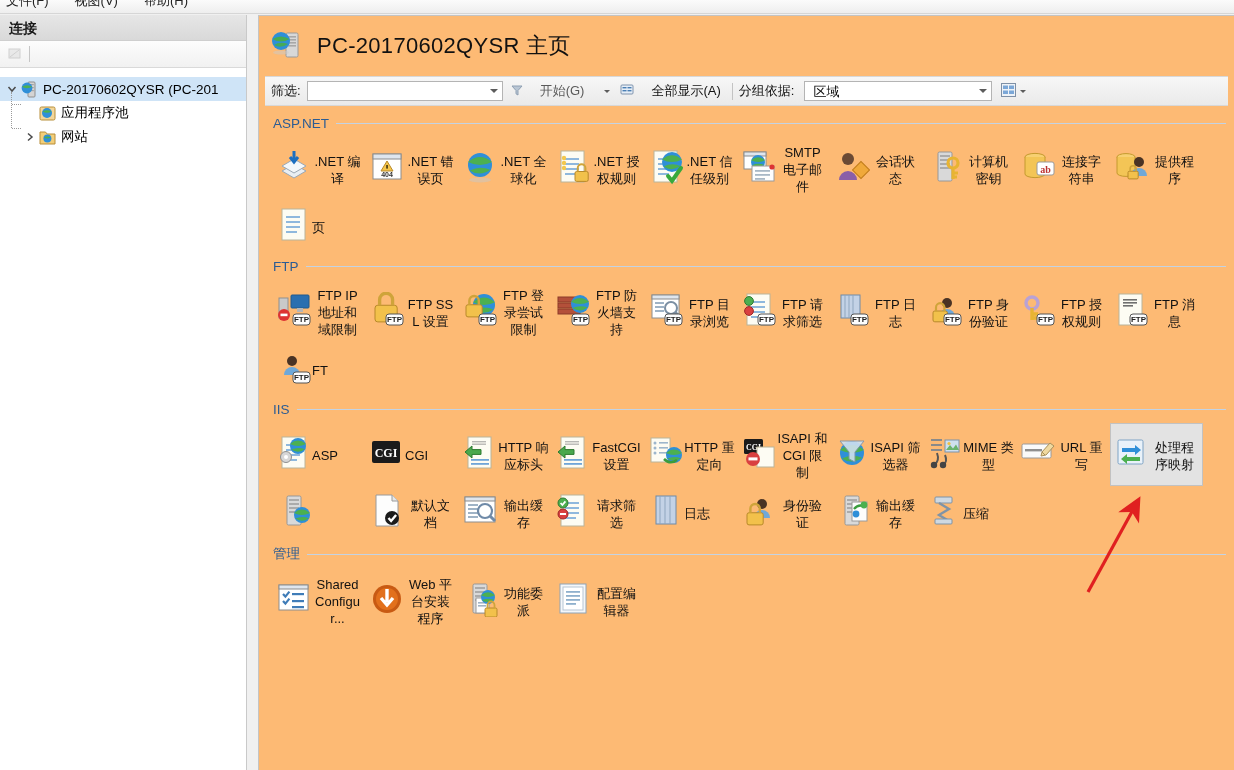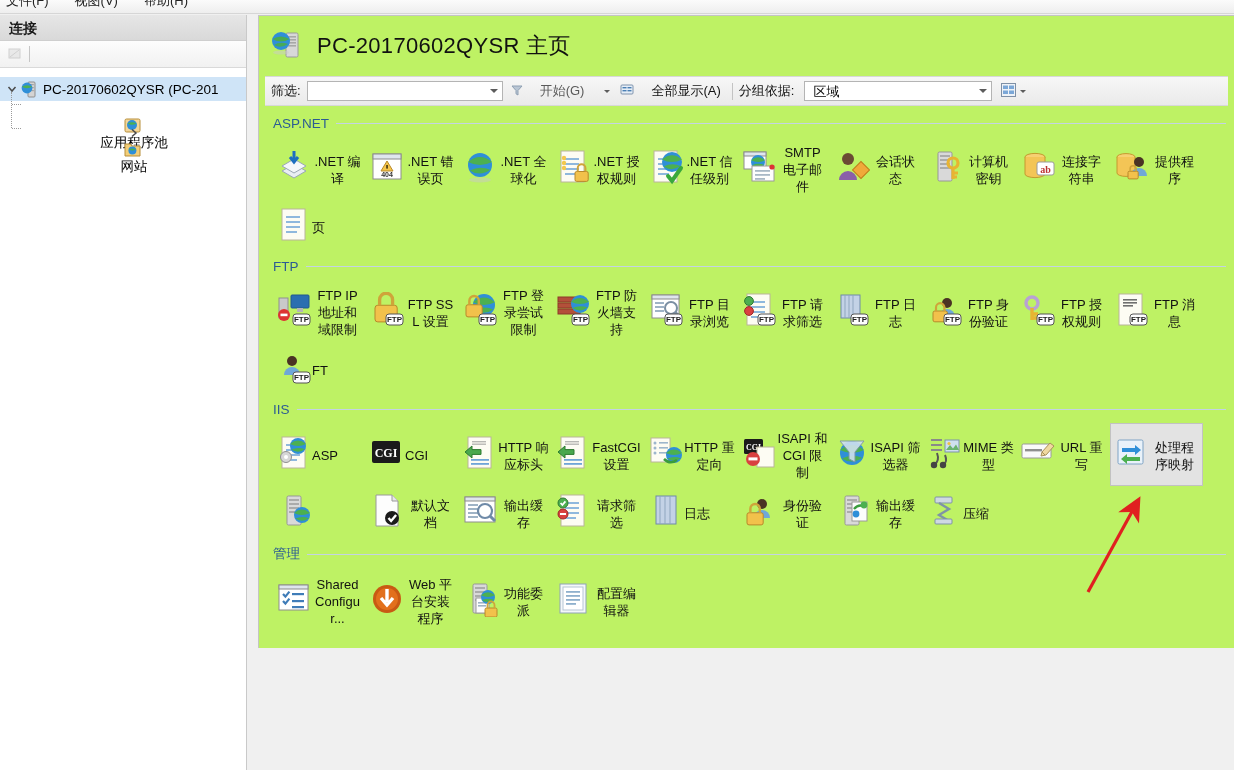--- a/index.html
+++ b/index.html
@@ -47,43 +47,43 @@
     display: flex; align-items: center; justify-content: center;
   }
   .tb-sep { width: 1px; height: 16px; background: #c6c6c6; }
 
   .tree { padding-top: 9px; font-size: 13.5px; position: relative; }
   .tree-row {
     display: flex; align-items: center; height: 24px;
     padding-left: 4px; position: relative; white-space: nowrap;
   }
   .tree-row.selected { background: #cfe4f7; }
-  .tree-row.lvl2 { padding-left: 22px; flex-direction: column; }
+  .tree-row.lvl2 { padding-left: 22px; }
   .twisty {
     width: 16px; height: 16px; flex: 0 0 16px;
     display: flex; align-items: center; justify-content: center;
     color: #4a4a4a; font-size: 10px;
   }
   .twisty svg { display: block; }
   .tree-ico { width: 17px; height: 17px; flex: 0 0 17px; margin-right: 5px; margin-left: 1px; }
   .tree-label { font-size: 13.5px; color: #000; }
   .dotline {
     position: absolute; left: 11px; width: 1px;
     border-left: 1px dotted #9a9a9a;
   }
   .dashline {
     position: absolute; width: 9px; height: 1px;
     border-top: 1px dotted #9a9a9a;
   }
 
   
   .content {
     position: absolute; left: 258px; top: 15px;
-    width: 976px; height: 633px;
-    background: #bef264;
+    width: 976px; height: 755px;
+    background: #fdba74;
     border: 1px solid #c4c4c4;
     border-right: none; border-bottom: none;
     overflow: hidden;
   }
   .page-header {
     display: flex; align-items: center; height: 60px;
     padding-left: 10px; gap: 14px;
   }
   .page-title { font-size: 22px; color: #111; letter-spacing: .3px; }
 

